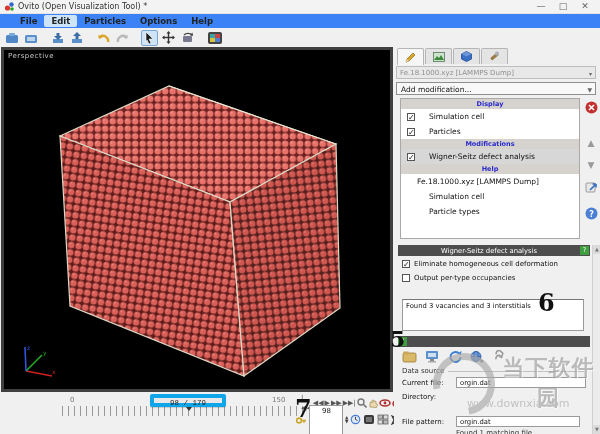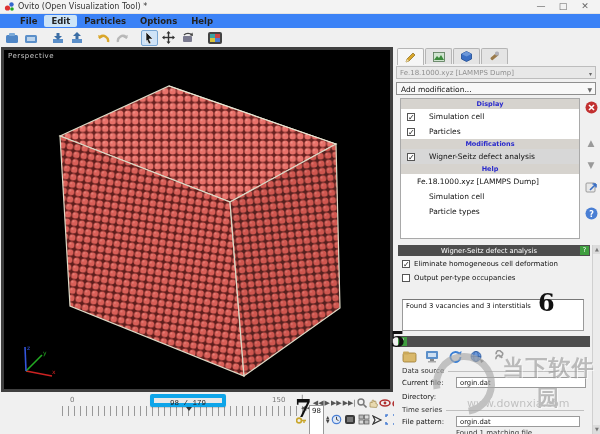--- a/index.html
+++ b/index.html
@@ -29,21 +29,21 @@
   
   #bottombar { position:absolute; left:0; top:393px; width:393px; height:41px; background:#f0f0f0; }
   .ruler-label { position:absolute; top:3px; font-size:7px; color:#777; }
   #ruler-ticks { position:absolute; left:62px; top:13px; width:246px; height:10px;
       background:repeating-linear-gradient(90deg,#999 0,#999 1px,transparent 1px,transparent 6px); }
   #frame-handle { position:absolute; left:150px; top:1px; width:76px; height:13px; background:#e8e8e8; border:4px solid #0ea5e9; border-radius:2px; font-size:7.5px; color:#222; text-align:center; line-height:11px; box-shadow:0 1px 1px rgba(0,0,0,.15);font-family:Liberation Mono, monospace; }
   #handle-notch { position:absolute; left:186px; top:14px; width:0; height:0; border-left:3px solid transparent; border-right:3px solid transparent; border-top:4px solid #333; }
   #transport1 { position:absolute; left:301px; top:3px; width:90px; height:13px; display:flex; align-items:center; gap:1px; }
   #transport2 { position:absolute; left:296px; top:19px; width:96px; height:15px; display:flex; align-items:center; gap:2px; }
   .trbtn { font-size:7px; color:#555; line-height:10px; }
-  #frame-spin { width:34px; height:30px; background:#fff; border:1px solid #999; font-size:7px; color:#222; padding:1px 2px; }
+  #frame-spin { width:34px; height:30px; background:#fff; border:1px solid #999; font-size:7px; color:#222; padding:1px 12px; }
   .spinarrows { display:flex; flex-direction:column; font-size:4.5px; color:#444; line-height:4px; }
 
   
   #rightpanel { position:absolute; left:394px; top:47px; width:206px; height:387px; background:#f0f0f0; }
   #tabs { position:absolute; left:3px; top:1px; height:17px; display:flex; }
   .tab { width:27px; height:16px; display:flex; align-items:center; justify-content:center; border:1px solid #b5b5b5; border-bottom:none; background:#e4e4e4; margin-right:1px; border-radius:2px 2px 0 0; }
   .tab.active { background:#f6f6f6; height:17px; }
   #dataset-select { position:absolute; left:2px; top:19px; width:200px; height:13px; background:#e8e8e8; border:1px solid #bdbdbd; font-size:7px; color:#8f8f8f; padding:2px 3px; }
   #dataset-select .arrow, #addmod .arrow { position:absolute; right:3px; top:3px; font-size:6px; color:#666; }
   #addmod { position:absolute; left:2px; top:35px; width:200px; height:13px; background:#f8f8f8; border:1px solid #8f8f8f; font-size:7.5px; color:#111; padding:2px 4px; }
@@ -440,23 +440,20 @@
   </div>
 
   <div class="group-label" style="left:8px; top:320px; width:182px;">
     <span>Data source</span>
   </div>
   <span class="field-label" style="left:8px; top:332px;">Current file:</span>
   <div class="field" style="left:62px; top:330px; width:130px;">orgin.dat</div>
 
   <span class="field-label" style="left:8px; top:346px;">Directory:</span>
 
-  <div class="group-label" style="left:8px; top:359px; width:182px;">
-    <span>Time series</span>
-  </div>
   <span class="field-label" style="left:8px; top:371px;">File pattern:</span>
   <div class="field" style="left:62px; top:369px; width:124px;">orgin.dat</div>
   <span class="field-label" style="left:62px; top:382px; color:#333;">Found 1 matching file</span>
 
   <div id="panel-scrollbar">
     <span class="sb-up">▲</span>
     <span class="sb-down">▼</span>
   </div>
 </div>
 

